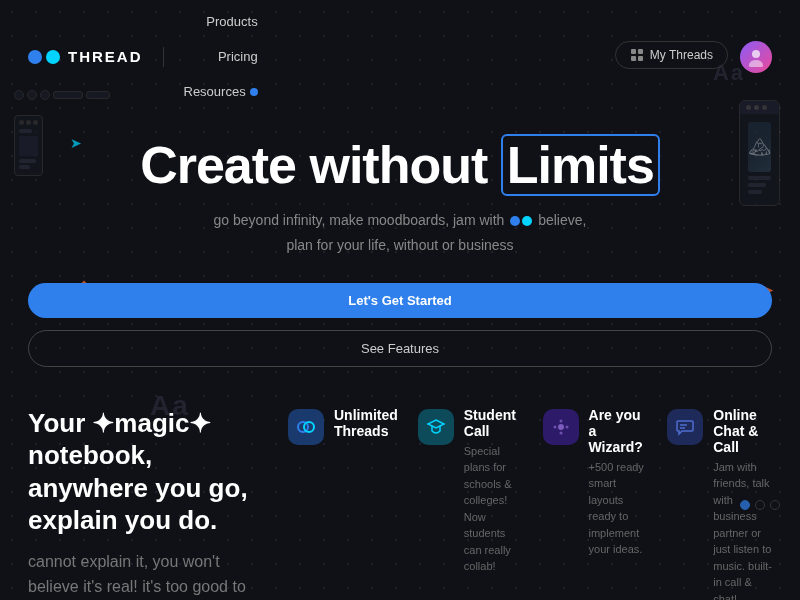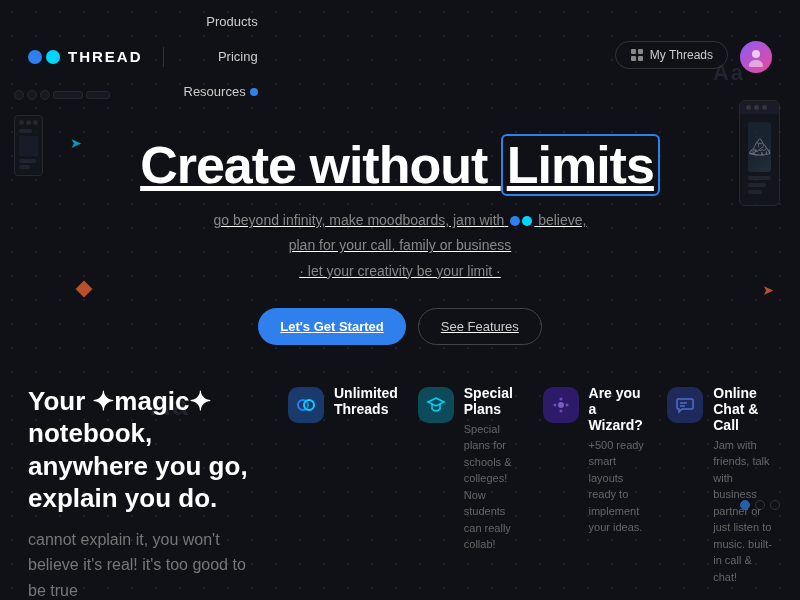--- a/index.html
+++ b/index.html
@@ -120,21 +120,20 @@
       justify-content: center;
       font-size: 14px;
     }
 
     
     .hero {
       position: relative;
       z-index: 5;
       text-align: center;
       padding: 24px 28px 10px;
-      text-decoration: underline;
     }
 
     .hero-title {
       font-size: 52px;
       font-weight: 800;
       line-height: 1.1;
       letter-spacing: -1px;
       margin-bottom: 14px;
     }
 
@@ -166,20 +165,21 @@
       border-radius: 50%;
     }
 
     .fd1 { background: #2f80ed; }
     .fd2 { background: #00d4ff; }
 
     .hero-cta {
       display: flex;
       gap: 12px;
       justify-content: center;
+      flex-direction: column;
     }
 
     .btn-primary {
       background: #2f80ed;
       color: #fff;
       border: none;
       border-radius: 20px;
       padding: 10px 22px;
       font-size: 13px;
       font-weight: 600;
@@ -551,22 +551,21 @@
   <h1 class="hero-title">
     <span>Create without </span><span class="highlight">Limits</span>
   </h1>
   <p class="hero-subtitle">
     <span>go beyond infinity, make moodboards, jam with</span>
     <span class="friends-dots">
       <span class="friends-dot fd1"></span>
       <span class="friends-dot fd2"></span>
     </span>
     <span>believe,</span><br>
-    <span>plan for your call, family or business</span><br>
-    <span>· let your creativity be your limit ·</span>
+    <span>plan for your life, without or business</span><br>
   </p>
   <div class="hero-cta">
     <button class="btn-primary">Let's Get Started</button>
     <button class="btn-secondary">See Features</button>
   </div>
 </section>
 
 <div class="bottom-section">
 
   <div class="left-panel">
@@ -593,21 +592,21 @@
     </div>
 
     <div class="feature-card">
       <div class="feature-icon icon-teal">
         <svg width="20" height="20" viewBox="0 0 20 20" fill="none">
           <path d="M10 3L18 7L10 11L2 7L10 3Z" stroke="#00d4ff" stroke-width="1.5" fill="none"></path>
           <path d="M6 9V14C6 14 8 16 10 16C12 16 14 14 14 14V9" stroke="#00d4ff" stroke-width="1.5" fill="none"></path>
         </svg>
       </div>
       <div class="feature-content">
-        <div class="feature-title">Special Plans</div>
+        <div class="feature-title">Student Call</div>
         <div class="feature-desc">Special plans for schools &amp; colleges! Now students can really collab!</div>
       </div>
     </div>
 
     <div class="feature-card">
       <div class="feature-icon icon-purple">
         <svg width="20" height="20" viewBox="0 0 20 20" fill="none">
           <circle cx="10" cy="10" r="3" fill="#7c5cbf"></circle>
           <circle cx="10" cy="4" r="1.5" fill="#7c5cbf" opacity="0.8"></circle>
           <circle cx="10" cy="16" r="1.5" fill="#7c5cbf" opacity="0.8"></circle>

